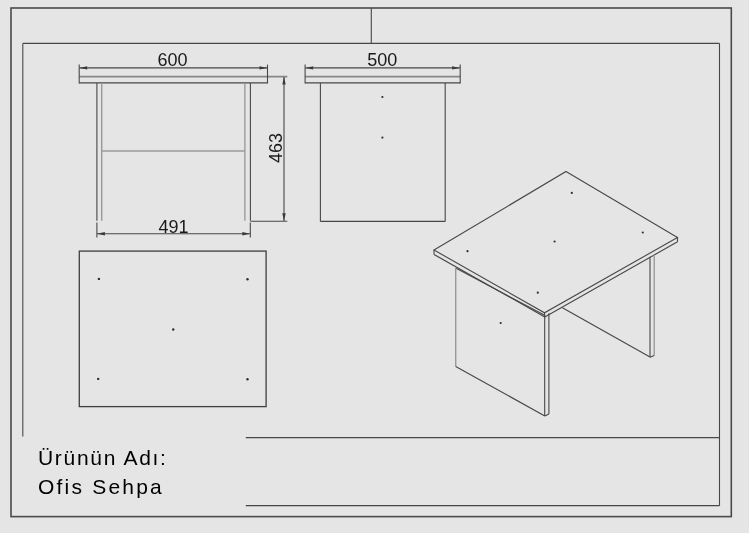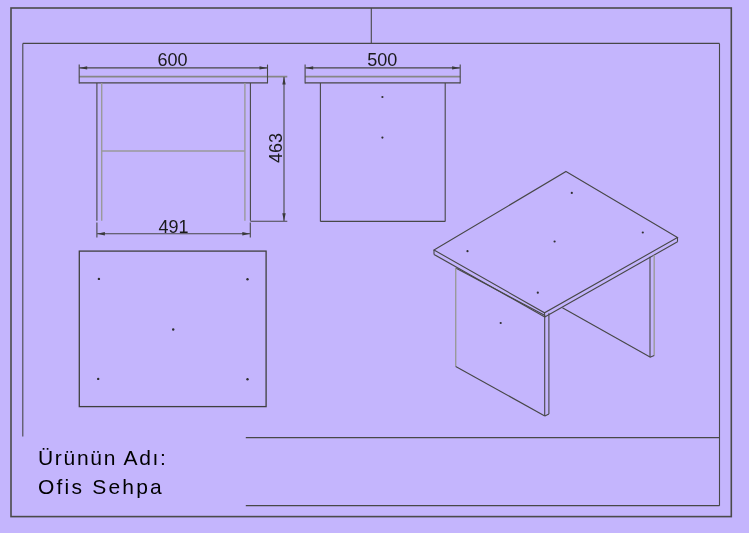--- a/index.html
+++ b/index.html
@@ -1,16 +1,16 @@
 <!DOCTYPE html>
 <html><head>
 <meta charset="utf-8">
 <style>
   html,body{margin:0;padding:0;background:#ffffff;}
-  #page{position:relative;width:749px;height:533px;background:#c4b5fd;overflow:hidden;
+  #page{position:relative;width:749px;height:533px;background:#e5e5e5;overflow:hidden;
         font-family:"Liberation Sans", sans-serif;}
   svg{position:absolute;left:0;top:0;}
   .k{stroke:#474747;stroke-width:1.1;fill:none;}
   .kt{stroke:#474747;stroke-width:1.3;fill:none;}
   .g{stroke:#868686;stroke-width:1.8;fill:none;}
   .g2{stroke:#9a9a9a;stroke-width:1.4;fill:none;}
   .dim{font-size:18px;fill:#1a1a1a;}
   .lab{font-size:21px;fill:#000000;letter-spacing:1.7px;}
   .lab2{font-size:21px;fill:#000000;letter-spacing:2.2px;}
   .ar{fill:#3a3a3a;stroke:none;}

